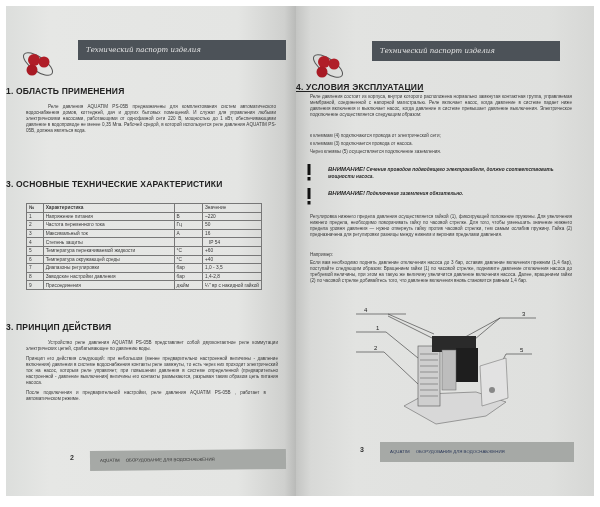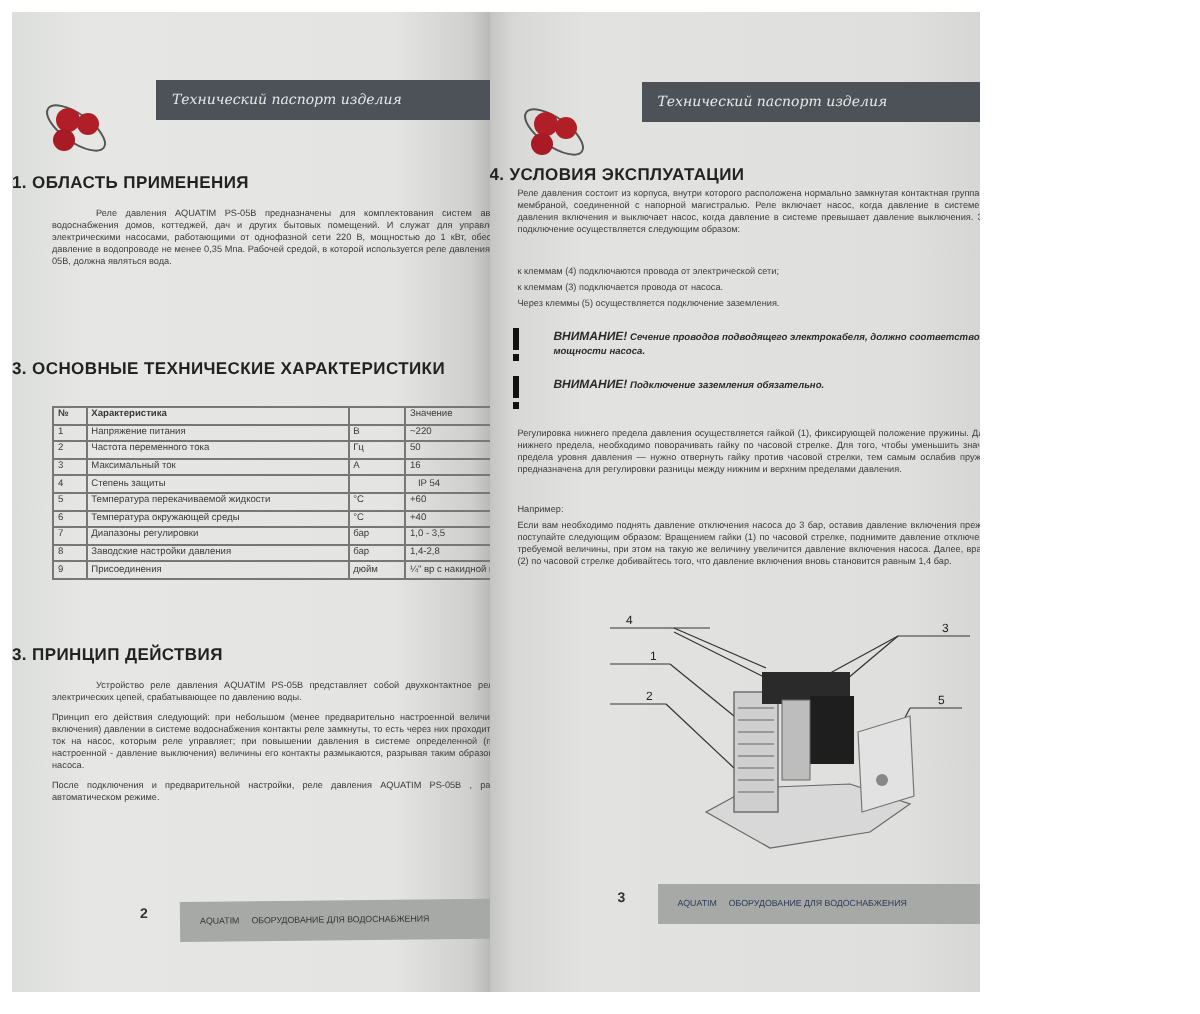--- a/index.html
+++ b/index.html
@@ -2,21 +2,21 @@
 <html><head>
 <meta charset="utf-8">
 <style>
   html, body { margin:0; padding:0; }
   body {
     width:600px; height:507px; overflow:hidden; position:relative;
     background:#ffffff;
     font-family:"Liberation Sans", sans-serif;
   }
   .spread {
-    position:absolute; left:6px; top:6px; width:484px; height:490px;
+    position:absolute; left:6px; top:6px; width:588px; height:490px;
     display:flex;
   }
   .page {
     position:relative; height:100%; box-sizing:border-box;
     color:#2a2a2a; overflow:hidden;
   }
   .page-left {
     width:290px;
     background:linear-gradient(90deg,#dcdedc 0%,#e6e7e5 15%,#e4e5e3 80%,#cfd0ce 96%,#b9bab8 100%);
   }
@@ -174,21 +174,21 @@
 
   <div class="page page-right">
     <svg class="logo" viewBox="0 0 40 36">
       <ellipse cx="20" cy="18" rx="17" ry="7" transform="rotate(35 20 18)" fill="none" stroke="#555" stroke-width="1"></ellipse>
       <circle cx="16" cy="14" r="6" fill="#b01e28"></circle>
       <circle cx="26" cy="16" r="5.5" fill="#b01e28"></circle>
       <circle cx="14" cy="24" r="5.5" fill="#a81a24"></circle>
     </svg>
     <div class="header-bar">Технический паспорт изделия</div>
 
-    <div class="section-title" style="top:76px;">4. УСЛОВИЯ ЭКСПЛУАТАЦИИ</div>
+    <div class="section-title" style="top:76px;text-decoration:underline;">4. УСЛОВИЯ ЭКСПЛУАТАЦИИ</div>
     <div class="para" style="left:14px; top:88px; width:262px;">Реле давления состоит из корпуса, внутри которого расположена нормально замкнутая контактная группа, управляемая мембраной, соединенной с напорной магистралью. Реле включает насос, когда давление в системе падает ниже давления включения и выключает насос, когда давление в системе превышает давление выключения. Электрическое подключение осуществляется следующим образом:</div>
     <div class="para" style="left:14px; top:127px; width:262px;">к клеммам (4) подключаются провода от электрической сети;</div>
     <div class="para" style="left:14px; top:135px; width:262px;">к клеммам (3) подключается провода от насоса.</div>
     <div class="para" style="left:14px; top:143px; width:262px;">Через клеммы (5) осуществляется подключение заземления.</div>
 
     <div class="warn" style="top:158px;">
       <svg class="warn-icon" viewBox="0 0 6 18">
         <rect x="1.5" y="0" width="3" height="11" fill="#111"></rect>
         <rect x="1.5" y="13" width="3" height="3.5" fill="#111"></rect>
       </svg>

